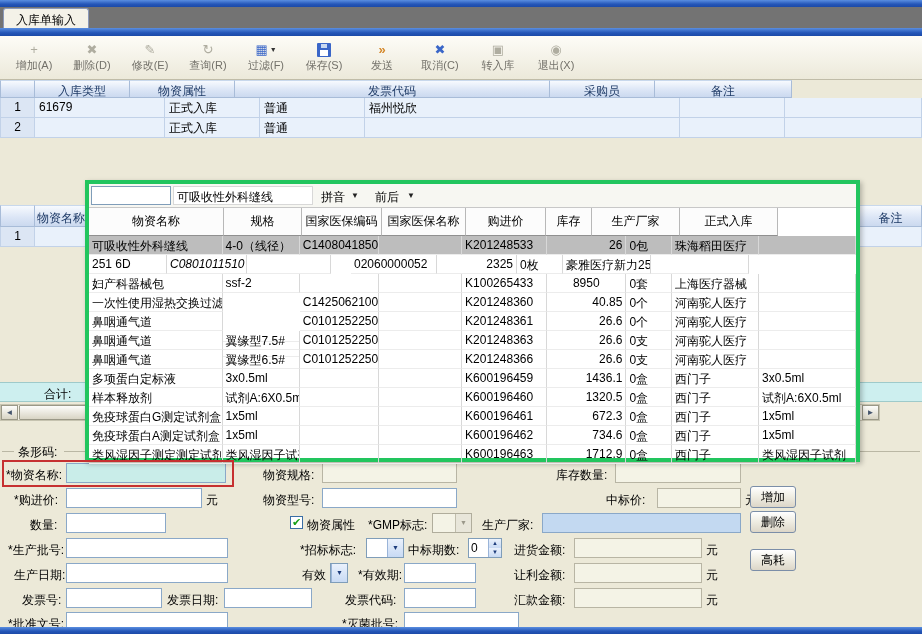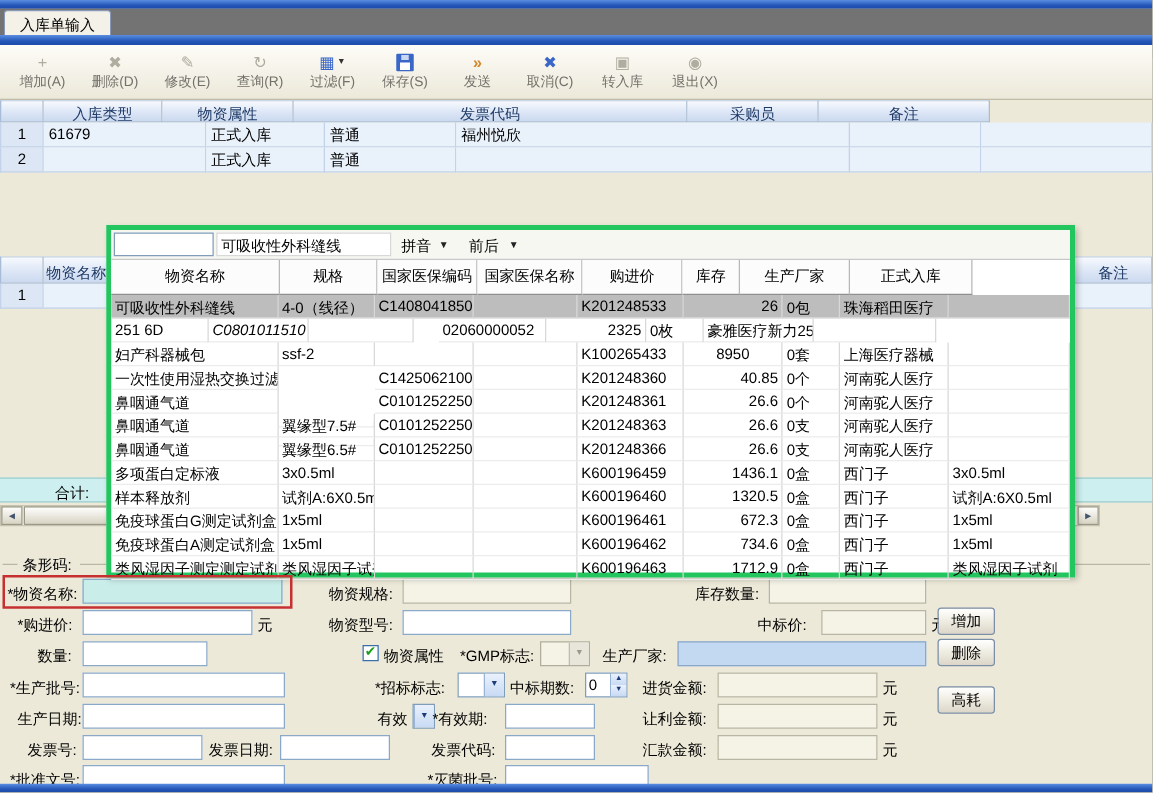--- a/index.html
+++ b/index.html
@@ -411,21 +411,21 @@
   <input class="f-inp f-ro" style="left: 574px; top: 538px; width: 128px;" readonly="">
   <span class="f-lbl" style="left:706px;top:542px">元</span>
   <div class="xp-btn" style="left:750px;top:549px">高耗</div>
 
   <span class="f-lbl" style="left:14px;top:567px">生产日期:</span>
   <input class="f-inp" style="left: 66px; top: 563px; width: 162px;">
   <span class="f-lbl" style="left:302px;top:567px">有效</span>
   <div class="combo" style="left:330px;top:563px;width:18px">
     <div class="arr" style="width:16px">▼</div>
     </div>
-  <span class="f-lbl" style="left:346px;top:567px">*有效期:</span>
+  <span class="f-lbl" style="left:358px;top:567px">*有效期:</span>
   <input class="f-inp" style="left: 404px; top: 563px; width: 72px;">
   <span class="f-lbl" style="left:514px;top:567px">让利金额:</span>
   <input class="f-inp f-ro" style="left: 574px; top: 563px; width: 128px;" readonly="">
   <span class="f-lbl" style="left:706px;top:567px">元</span>
 
   <span class="f-lbl" style="left:22px;top:592px">发票号:</span>
   <input class="f-inp" style="left: 66px; top: 588px; width: 96px;">
   <span class="f-lbl" style="left:167px;top:592px">发票日期:</span>
   <input class="f-inp" style="left: 224px; top: 588px; width: 88px;">
   <span class="f-lbl" style="left:345px;top:592px">发票代码:</span>

